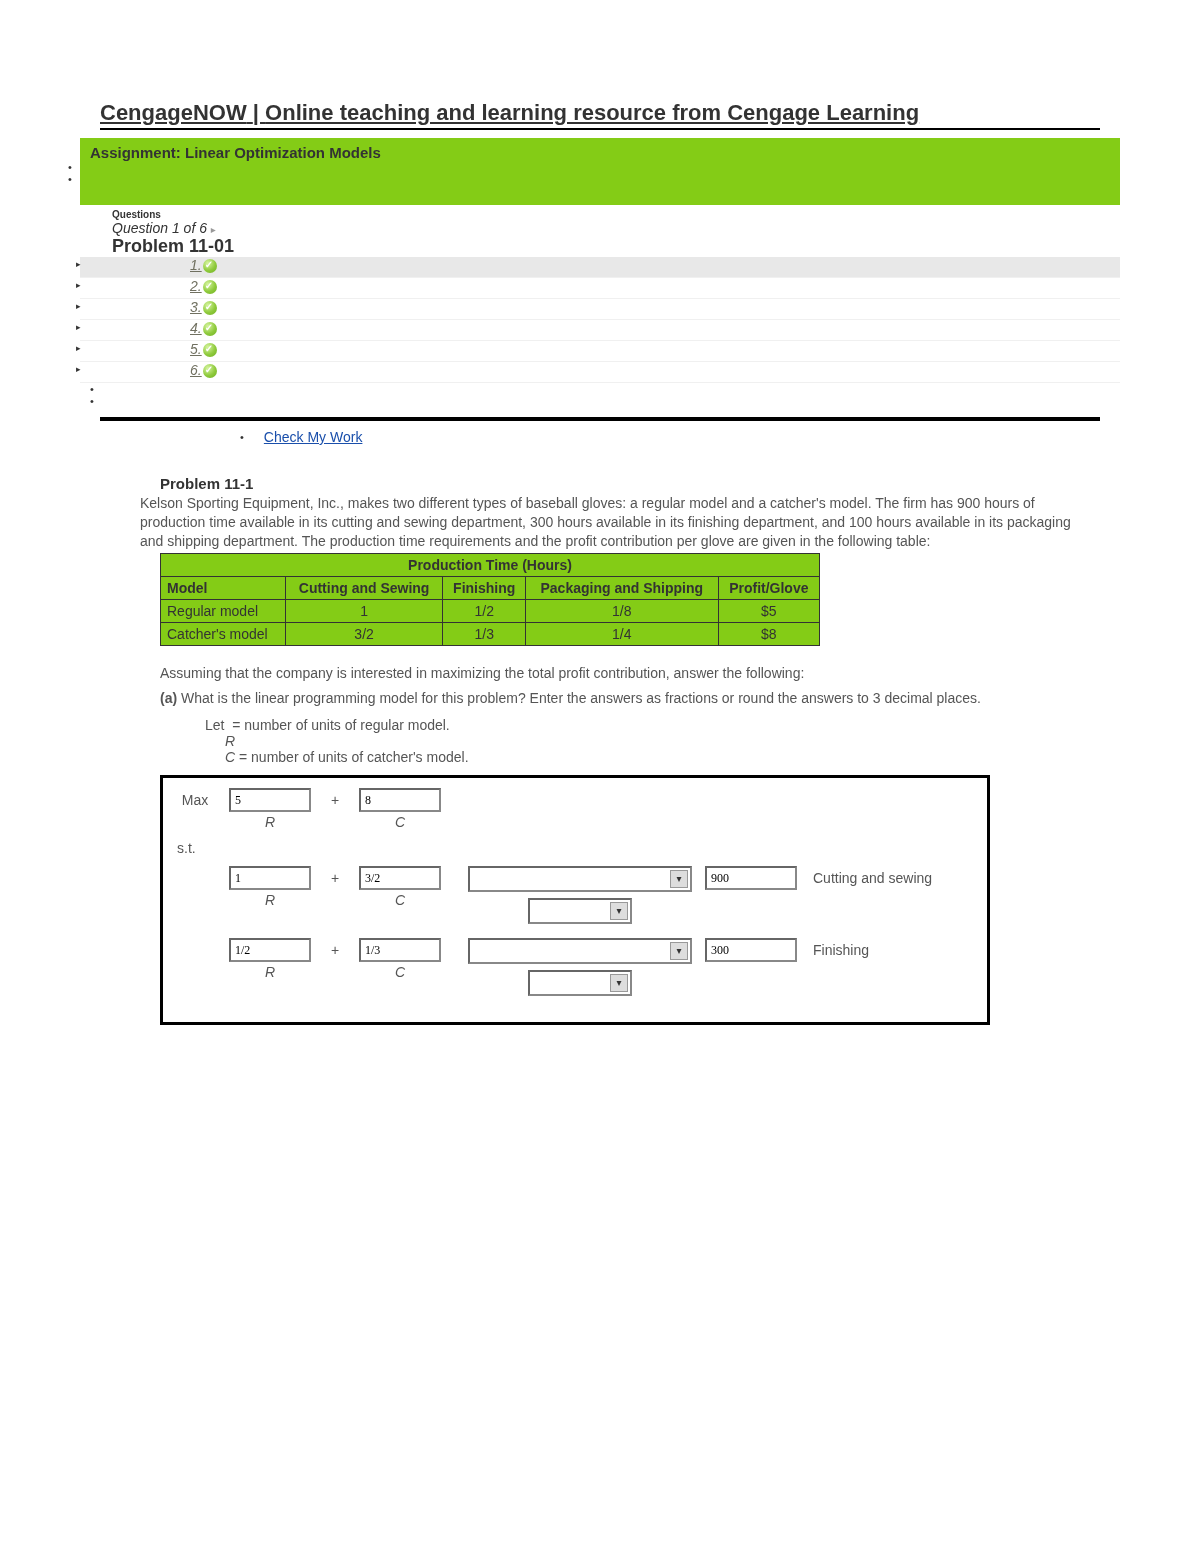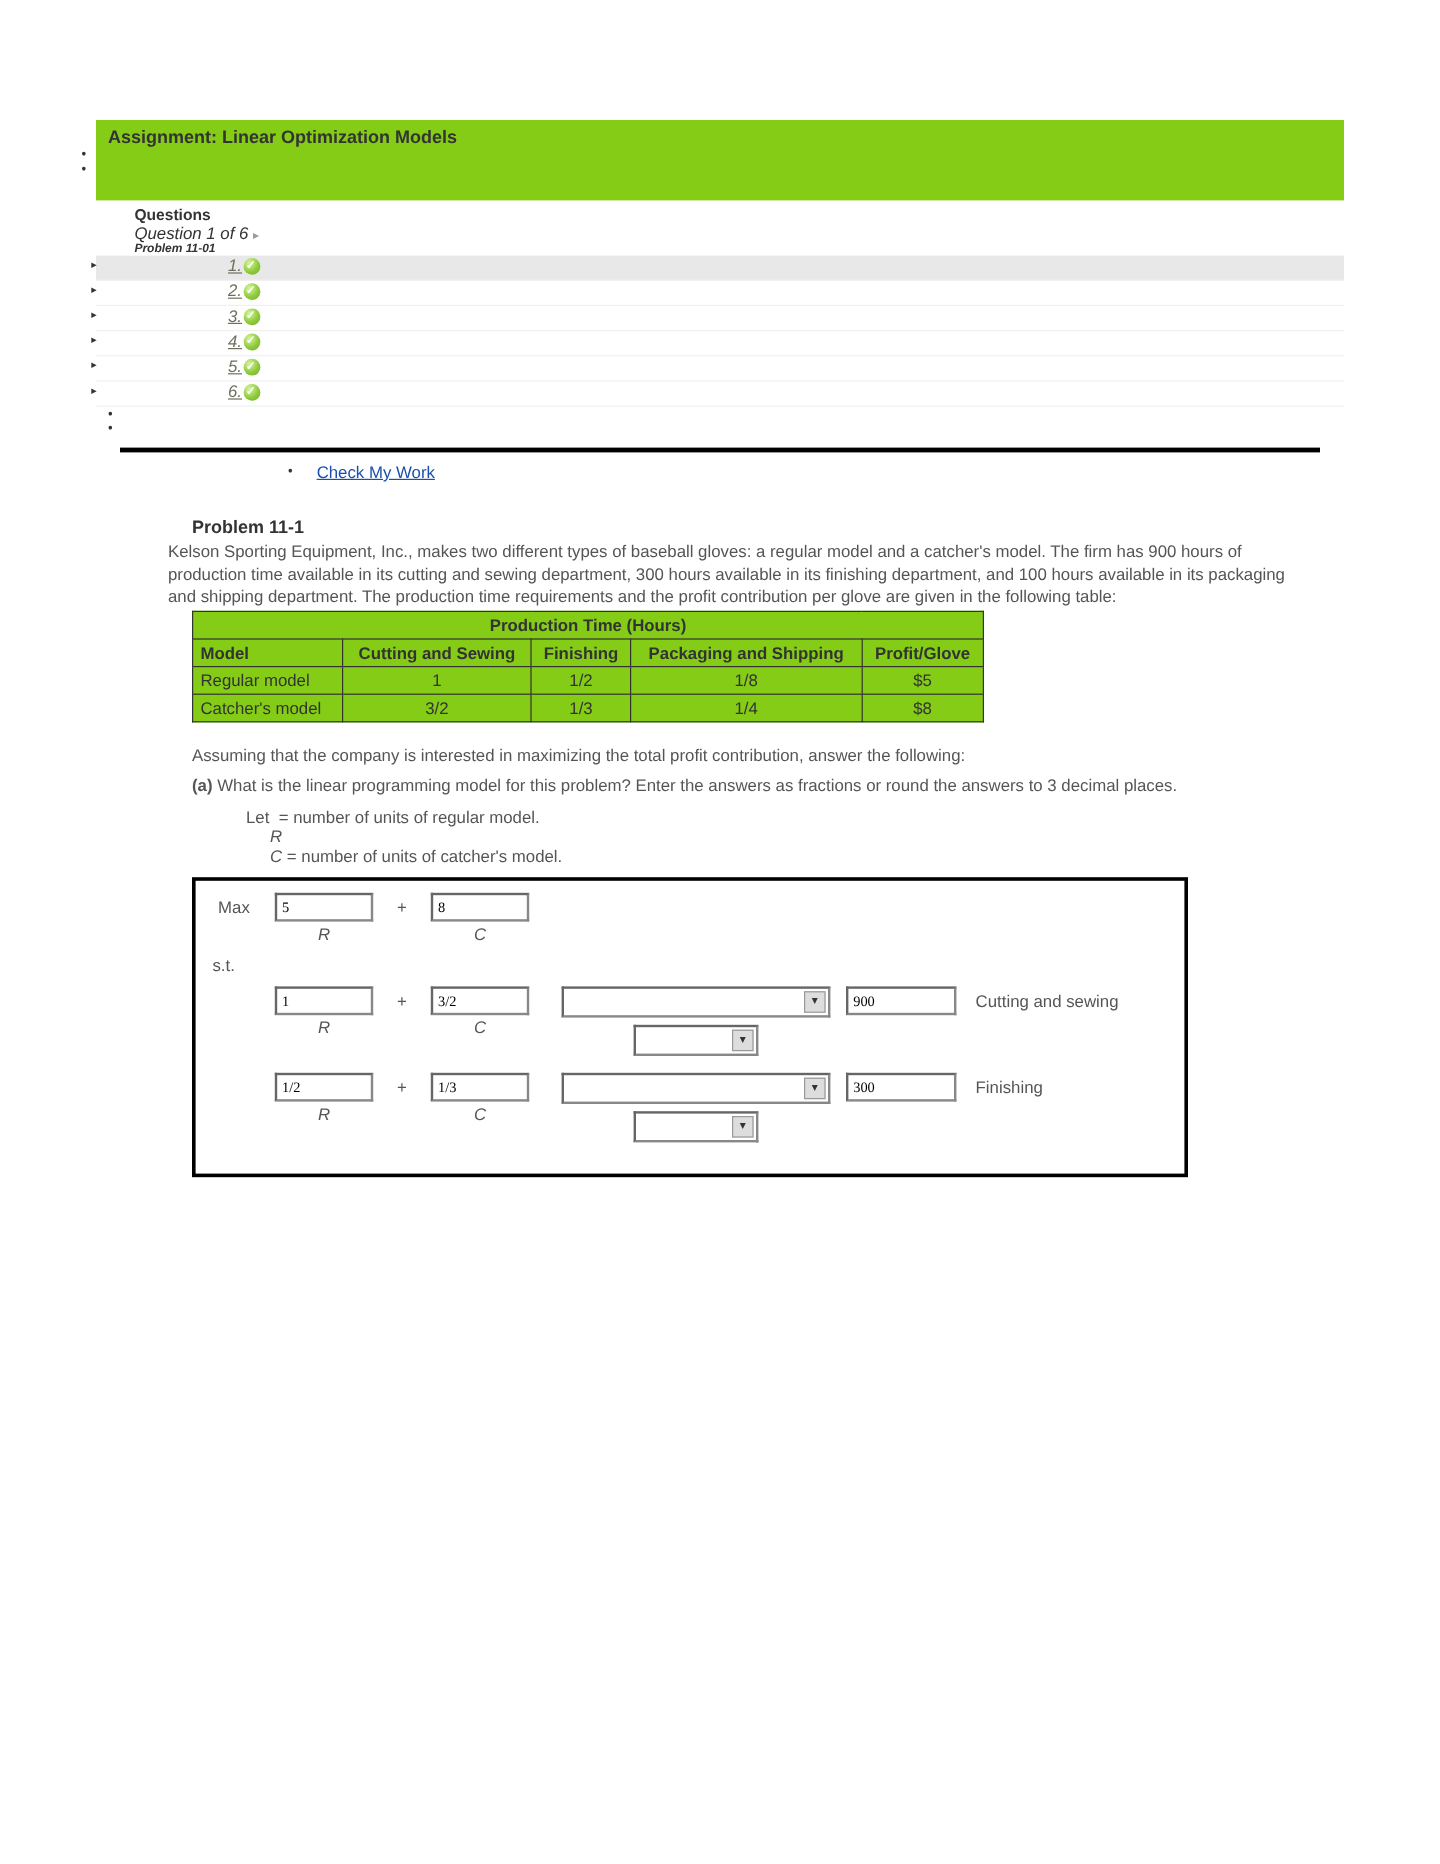--- a/index.html
+++ b/index.html
@@ -45,35 +45,34 @@
 }
 .bullet-row::before {
   content: "•";
   position: absolute;
   left: -22px;
   top: 0;
   font-size: 11px;
 }
 .questions-heading {
   font-weight: bold;
-  font-size: 13px;
+  font-size: 10px;
 }
 .question-sub {
   font-style: italic;
   font-size: 14px;
 }
 .question-sub .arrow {
   color: #999;
   font-size: 10px;
   font-style: normal;
 }
 .problem-label {
   font-weight: bold;
-  font-size: 10px;
-  font-style: italic;
+  font-size: 18px;
 }
 .question-list {
   margin: 0;
   padding: 0;
   list-style: none;
   width: calc(100% + 40px);
   left: -20px;
   position: relative;
 }
 .question-list li {
@@ -289,20 +288,25 @@
   margin-left: 2px;
   margin-top: 10px;
   margin-bottom: 10px;
 }
 </style>
 </head>
 <body>
 
 <div class="page">
 
+  <div class="title">
+    <span>CengageNOW</span>
+    <span> | </span>
+    <span>Online teaching and learning resource from Cengage Learning</span>
+  </div>
 
   <div class="assignment-block">
     <div class="assignment-title">
       <span>Assignment:</span>
       <span>Linear Optimization Models</span>
     </div>
     <div class="bullet-row" style="height:12px;"></div>
     <div class="bullet-row" style="height:12px;"></div>
   </div>
 

